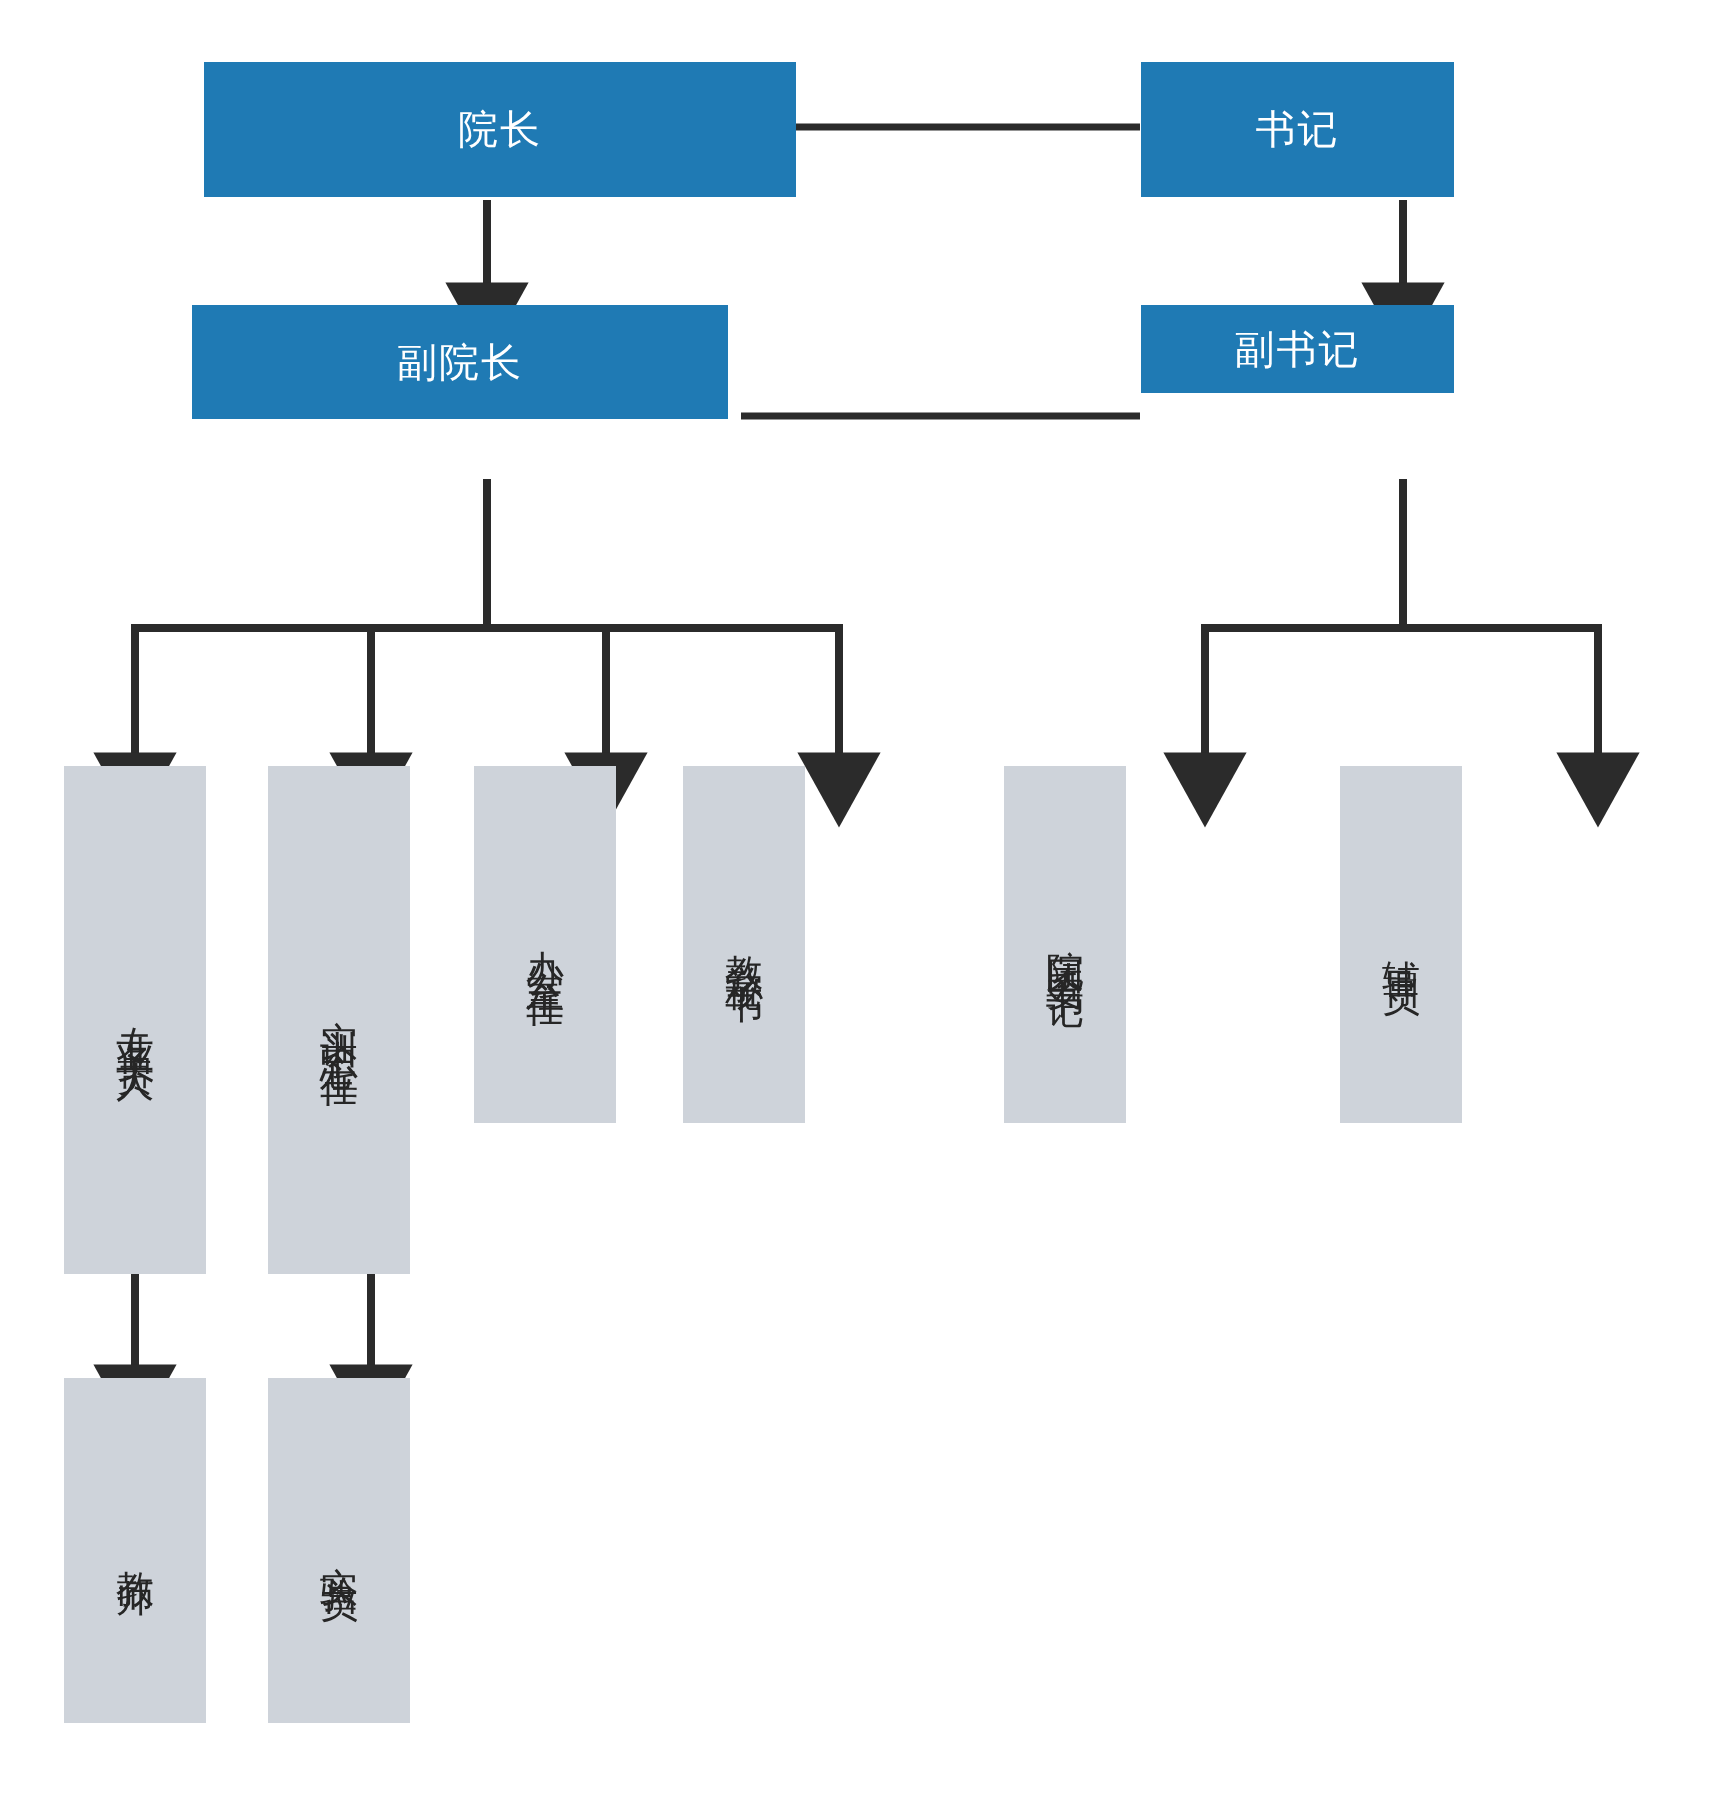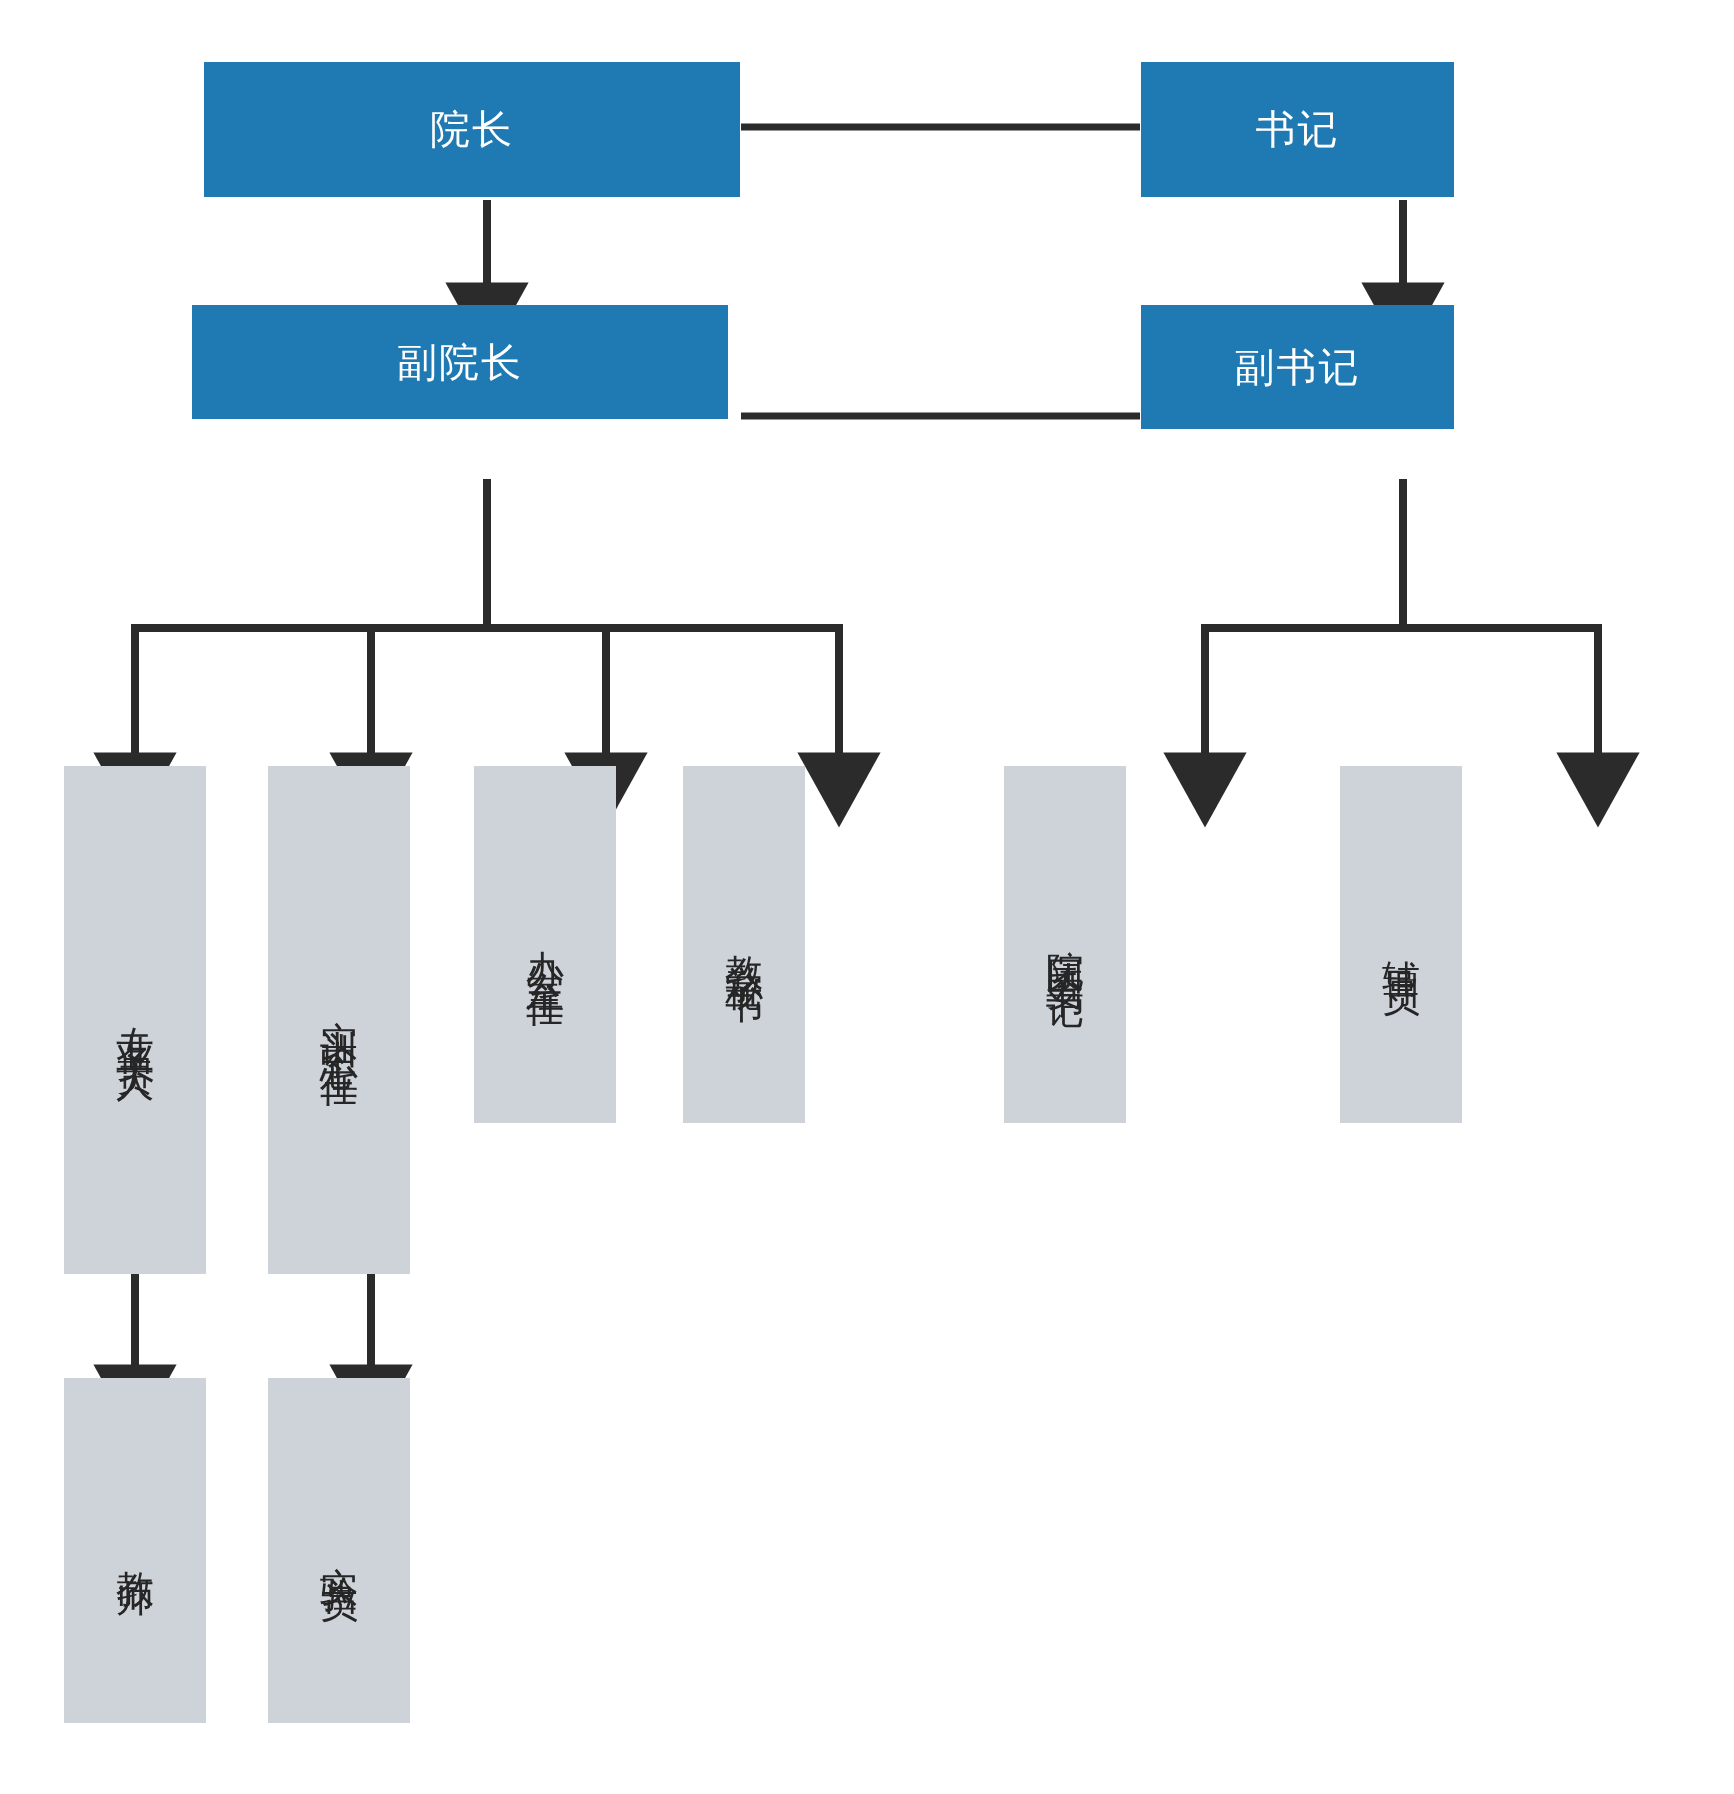--- a/index.html
+++ b/index.html
@@ -91,31 +91,31 @@
     <line x1="1403" y1="479" x2="1403" y2="628" stroke="#2b2b2b" stroke-width="8"></line>
 
     <line x1="1201" y1="628" x2="1602" y2="628" stroke="#2b2b2b" stroke-width="8"></line>
     <line x1="1205" y1="624" x2="1205" y2="762" stroke="#2b2b2b" stroke-width="8" marker-end="url(#arrowhead)"></line>
     <line x1="1598" y1="624" x2="1598" y2="762" stroke="#2b2b2b" stroke-width="8" marker-end="url(#arrowhead)"></line>
 
     <line x1="135" y1="1272" x2="135" y2="1374" stroke="#2b2b2b" stroke-width="8" marker-end="url(#arrowhead)"></line>
     <line x1="371" y1="1272" x2="371" y2="1374" stroke="#2b2b2b" stroke-width="8" marker-end="url(#arrowhead)"></line>
   </svg>
 
-  <div class="node primary" style="left:204px; top:62px; width:536px; height:135px;">
+  <div class="node primary" style="left:204px; top:62px; width:592px; height:135px;">
     <span class="hlabel">院长</span>
   </div>
   <div class="node primary" style="left:1141px; top:62px; width:313px; height:135px;">
     <span class="hlabel">书记</span>
   </div>
 
   <div class="node primary" style="left:192px; top:305px; width:536px; height:114px;">
     <span class="hlabel">副院长</span>
   </div>
-  <div class="node primary" style="left:1141px; top:305px; width:313px; height:124px;">
+  <div class="node primary" style="left:1141px; top:305px; width:313px; height:88px;">
     <span class="hlabel">副书记</span>
   </div>
 
   <div class="node secondary" style="left:64px; top:766px; width:142px; height:508px;">
     <span class="vlabel">专业负责人</span>
   </div>
   <div class="node secondary" style="left:268px; top:766px; width:142px; height:508px;">
     <span class="vlabel">实训中心主任</span>
   </div>
   <div class="node secondary" style="left:474px; top:766px; width:142px; height:357px;">

